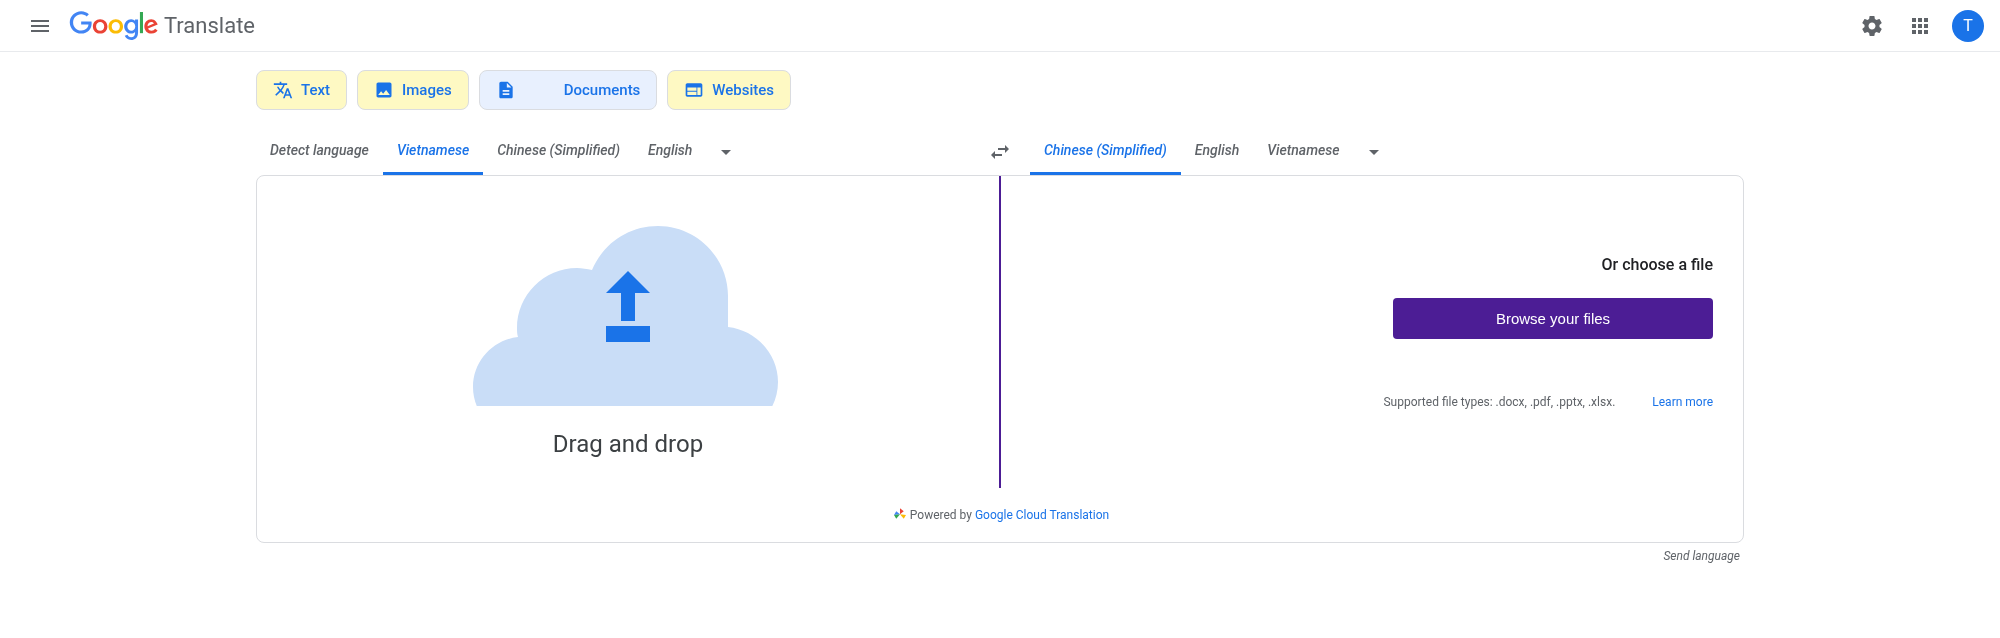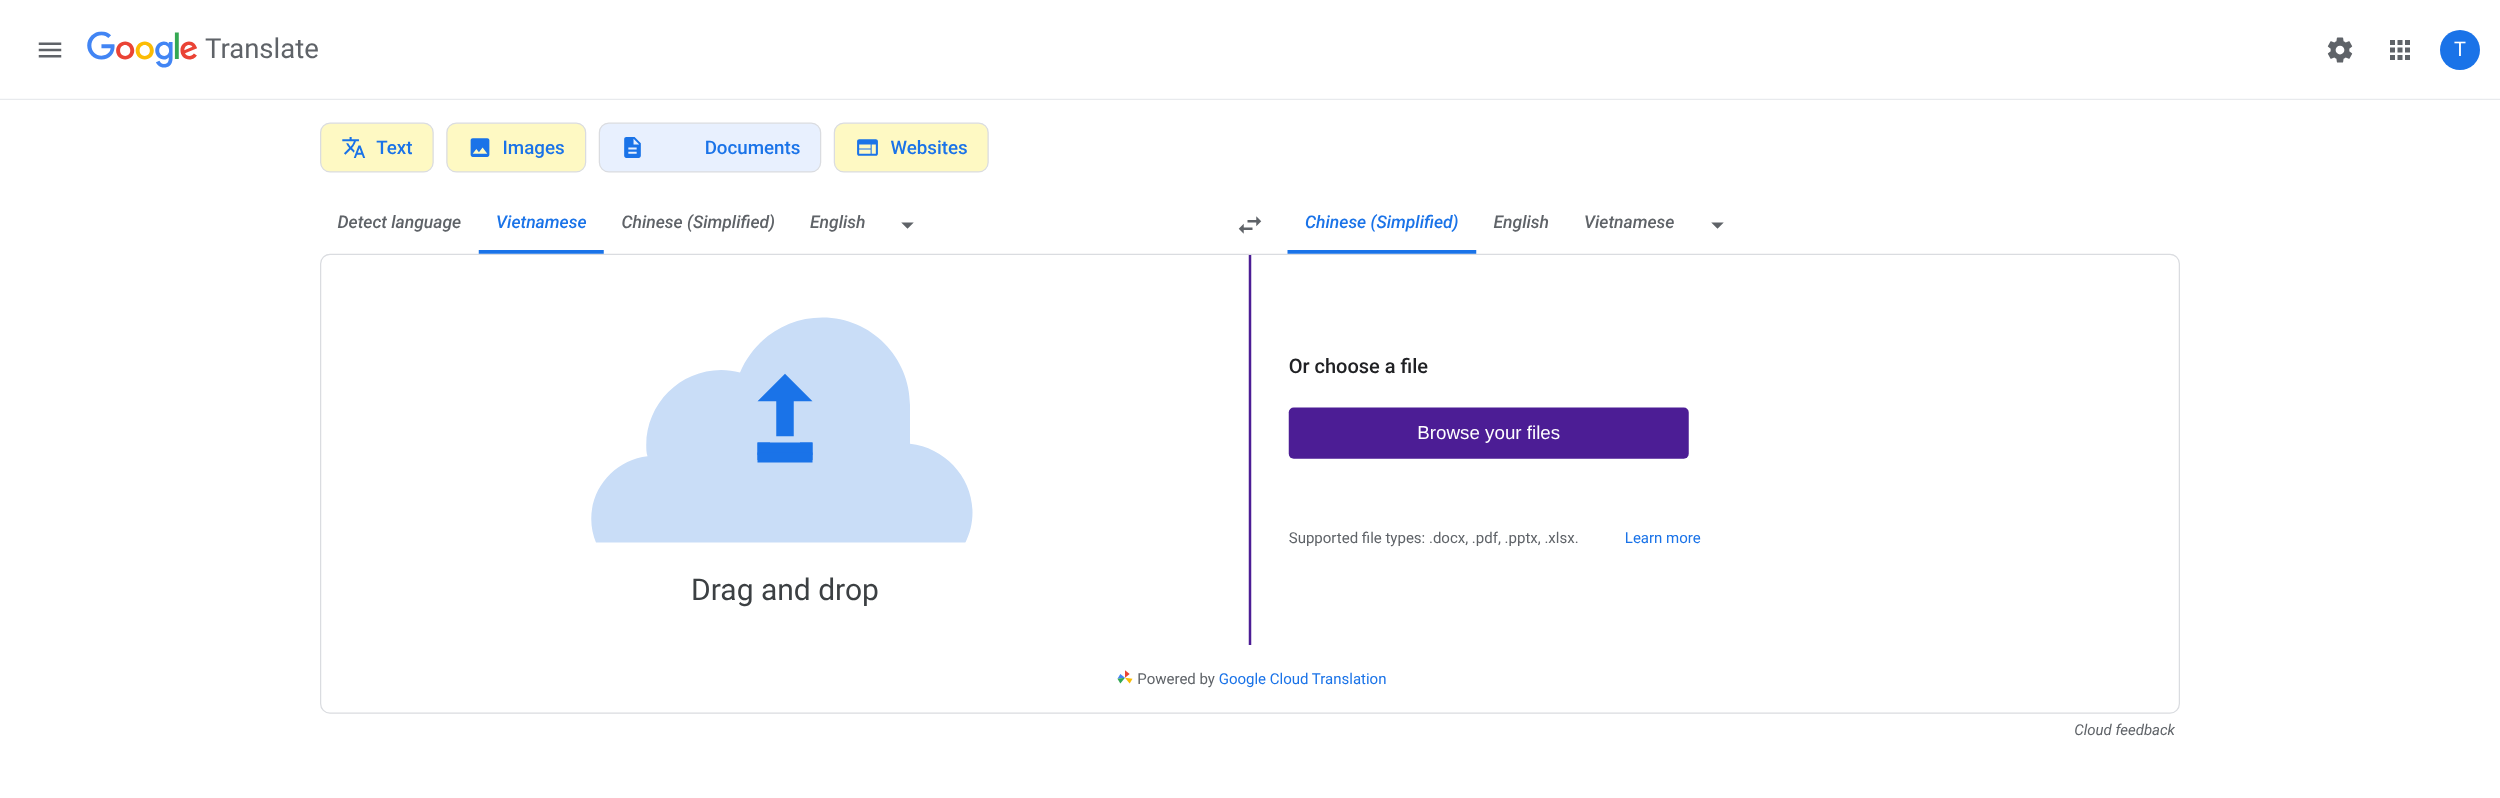--- a/index.html
+++ b/index.html
@@ -1,21 +1,21 @@
 <!DOCTYPE html>
 <html><head>
 <meta charset="utf-8">
 <style>
 * { box-sizing: border-box; margin: 0; padding: 0; }
 body { font-family: 'Google Sans', Roboto, Arial, sans-serif; background: #fff; color: #202124; }
 
 .header {
   display: flex;
   align-items: center;
-  height: 80px;
+  height: 52px;
   padding: 0 16px;
   border-bottom: 1px solid #e8eaed;
 }
 .menu-btn {
   width: 48px; height: 48px;
   display: flex; align-items: center; justify-content: center;
   border-radius: 50%; cursor: pointer;
   color: #5f6368;
 }
 .logo-wrap { display: flex; align-items: center; margin-left: 4px; }
@@ -75,21 +75,21 @@
   flex: 1; display: flex; flex-direction: column;
   align-items: center; justify-content: center;
   border-right: 2px solid #4c1d95;
   padding: 30px;
 }
 .cloud-svg { margin-bottom: 24px; }
 .drop-text { font-size: 24px; color: #3c4043; }
 
 .choose-zone {
   flex: 1; display: flex; flex-direction: column;
-  align-items: flex-start; justify-content: center;
+  align-items: flex-end; justify-content: center;
   padding: 30px;
 }
 .choose-title { font-size: 16px; font-weight: 500; color: #202124; margin-bottom: 24px; }
 .browse-btn {
   background: #4c1d95; color: #fff; border: none;
   padding: 12px 24px; border-radius: 4px;
   font-size: 15px; font-weight: 500; cursor: pointer;
   min-width: 320px;
 }
 .file-types { margin-top: 56px; font-size: 12px; color: #5f6368; }
@@ -223,14 +223,14 @@
       <svg width="18" height="18" viewBox="0 0 24 24">
           <path fill="#EA4335" d="M12 11l5-4-5-4v8z"></path>
           <path fill="#4285F4" d="M12 11L7 7l-3 5 8-1z"></path>
           <path fill="#34A853" d="M12 11l-8 1 3 5 5-6z"></path>
           <path fill="#FBBC05" d="M12 11l5 6 3-5-8-1z"></path>
         </svg>
       <span><span>Powered by </span><a>Google Cloud Translation</a></span>
     </div>
   </div>
 
-  <div class="feedback">Cloud feedback</div>
+  <div class="feedback">Send language</div>
 </div>
 
 </body></html>

